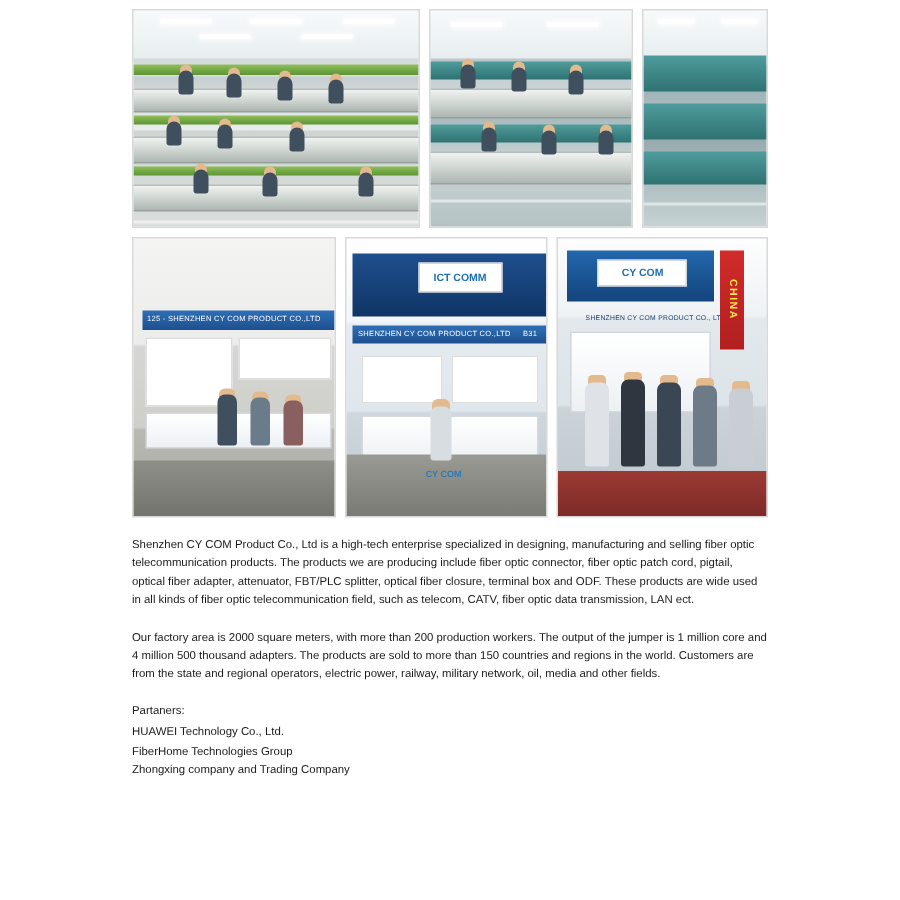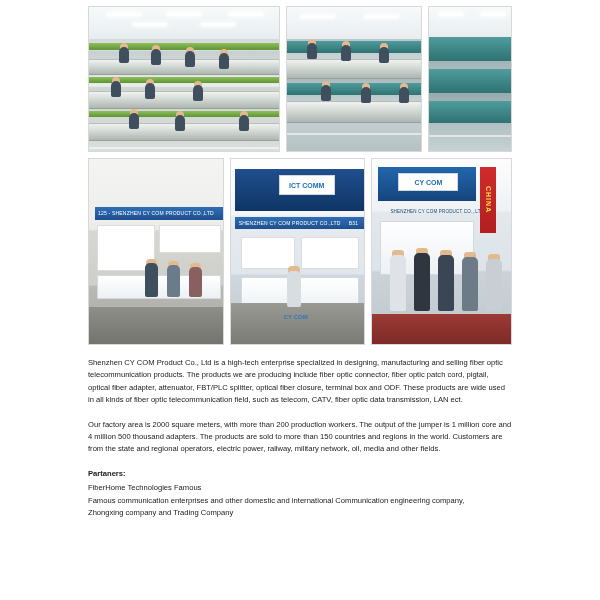--- a/index.html
+++ b/index.html
@@ -177,21 +177,21 @@
     margin: 0 0 12px 0;
     font-size: 7.6px;
     line-height: 12.4px;
     color: #1a1a1a;
     text-align: left;
   }
   .partners-head {
     margin: 0 0 2px 0;
     font-size: 7.6px;
     line-height: 12.4px;
-    font-weight: bold;
+    font-weight: normal;
     color: #1a1a1a;
   }
   .partner-line {
     margin: 0;
     font-size: 7.6px;
     line-height: 12.4px;
     color: #1a1a1a;
   }
 </style>
 </head>
@@ -300,19 +300,19 @@
       </div>
     </div>
   </div>
 
   <div class="text-block">
     <p class="para">Shenzhen CY COM Product Co., Ltd is a high-tech enterprise specialized in designing, manufacturing and selling fiber optic telecommunication products. The products we are producing include fiber optic connector,  fiber optic patch cord, pigtail, optical fiber adapter, attenuator, FBT/PLC splitter, optical fiber closure,  terminal box and ODF. These products are wide used in all kinds of fiber optic telecommunication field, such as telecom, CATV,  fiber optic data transmission, LAN ect.</p>
     <p class="para">Our factory area is 2000 square meters, with more than 200 production workers. The output of the jumper is 1 million core and 4 million 500 thousand adapters. The products are sold to more than 150 countries and regions in the world. Customers are from the state and regional operators,  electric power,  railway,  military  network, oil,  media and other fields.</p>
 
     <div>
       <p class="partners-head">Partaners:</p>
-      <p class="partner-line">FiberHome Technologies Famous</p>
-      <p class="partner-line">Famous communication enterprises and other domestic and international  Communication engineering company,</p>
+      <p class="partner-line">HUAWEI Technology Co., Ltd.</p>
+      <p class="partner-line">FiberHome Technologies Group</p>
       <p class="partner-line">Zhongxing company and Trading Company</p>
     </div>
   </div>
 
 </div>
 
 </body></html>

